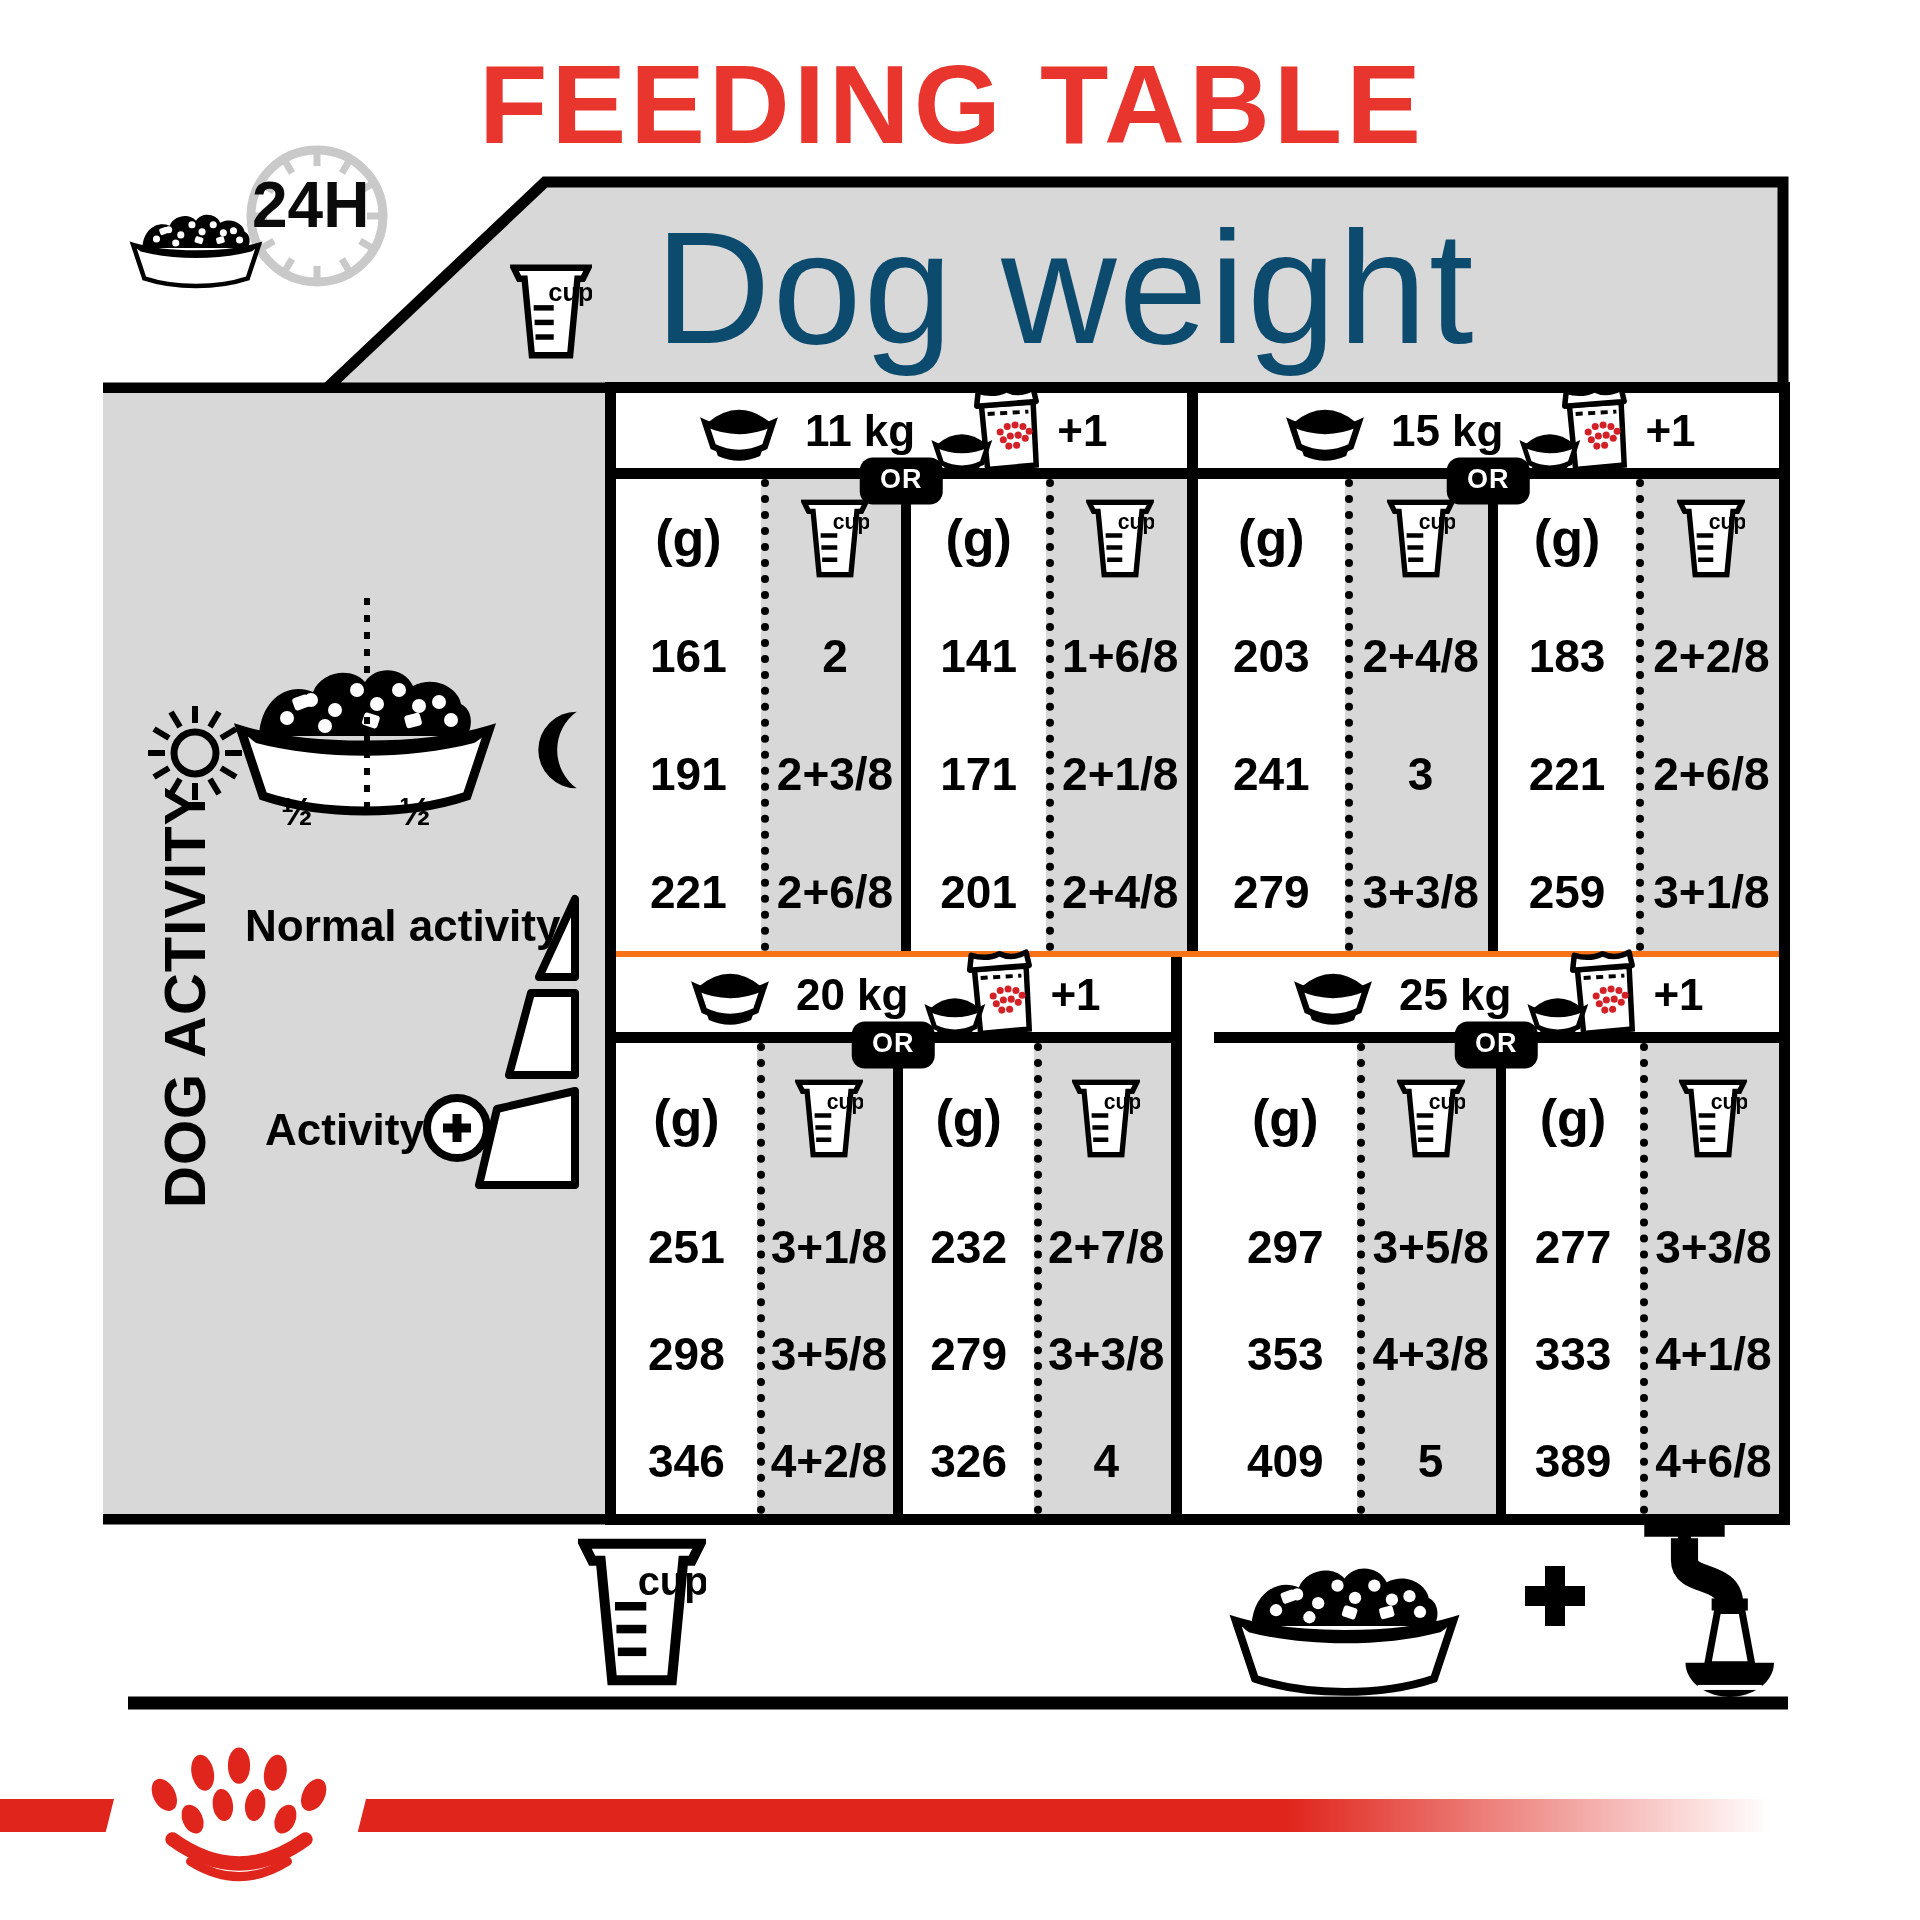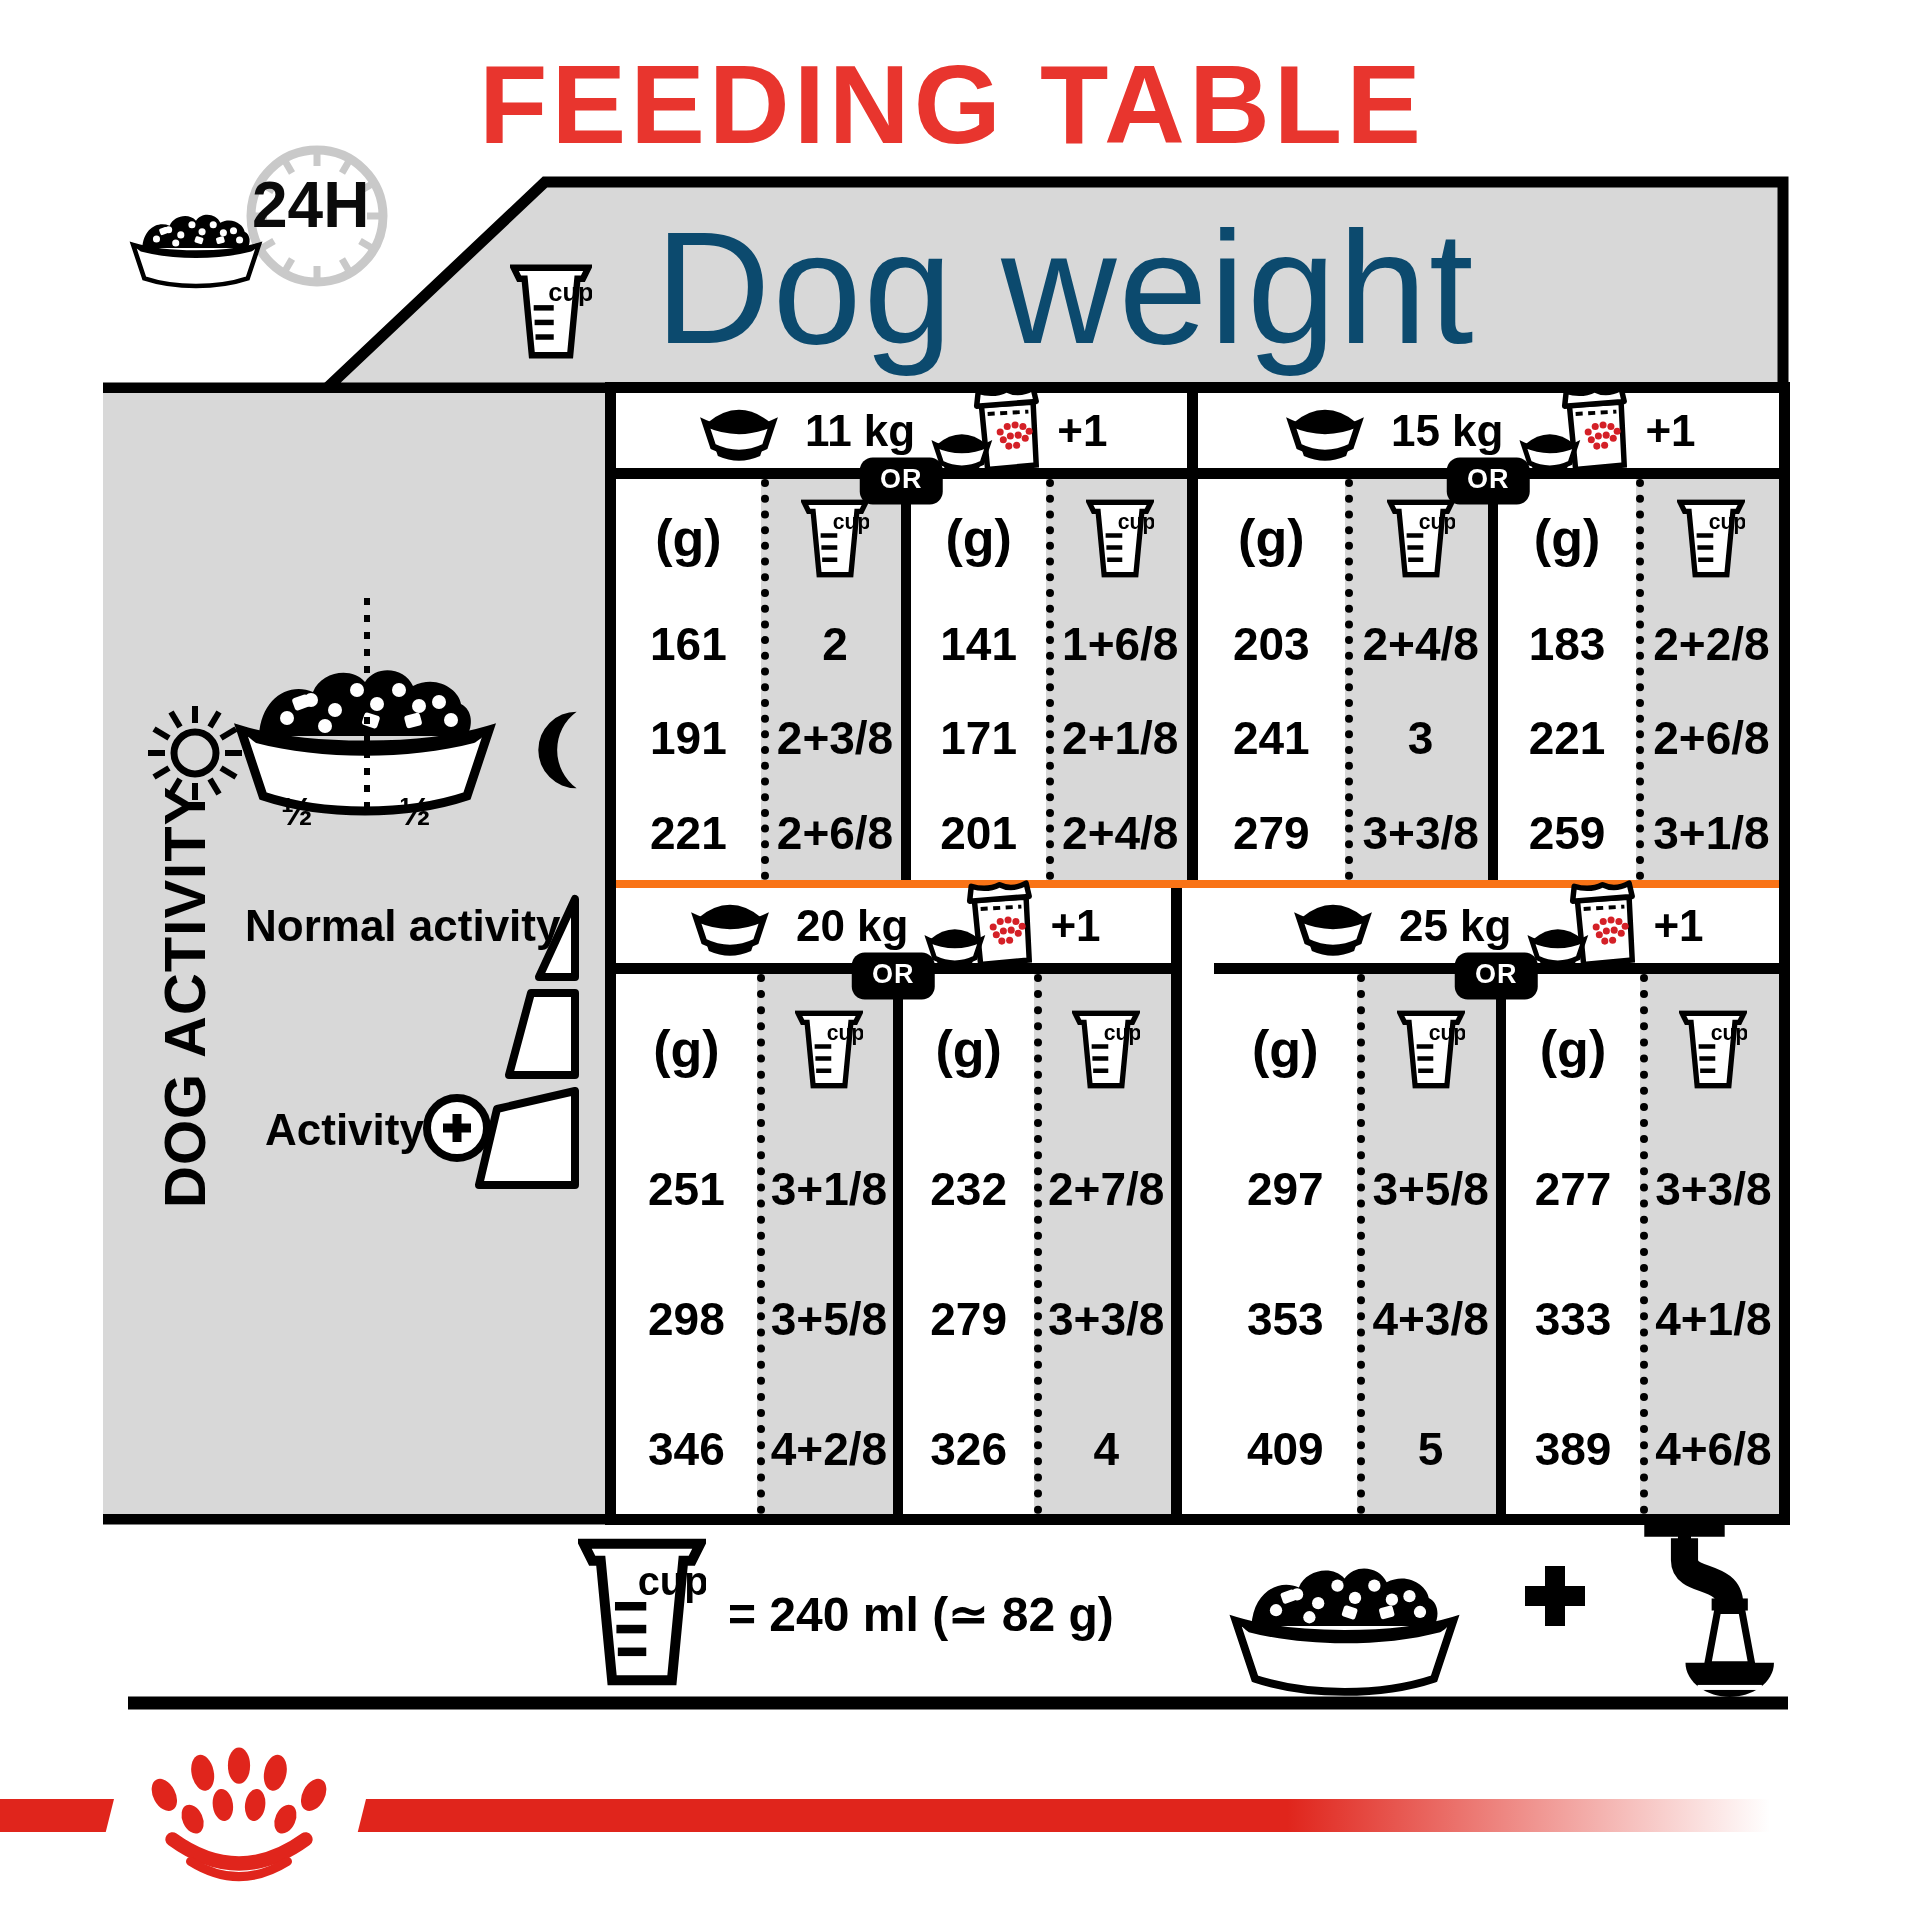--- a/index.html
+++ b/index.html
@@ -19,21 +19,21 @@
   .h24{left:252px;top:168px;font-size:64px;font-weight:800;color:#0b0b0b;}
   
   .panel{left:103px;top:393px;width:502px;height:1121px;background:var(--grey);}
   .dogactivity{left:42px;top:408px;height:392px;width:78px;writing-mode:vertical-rl;transform:rotate(180deg);font-size:58px;font-weight:800;letter-spacing:1px;display:flex;align-items:center;justify-content:center;white-space:nowrap;}
   .normalact{left:142px;top:508px;font-size:44px;font-weight:800;white-space:nowrap;}
   .activitylbl{left:162px;top:712px;font-size:44px;font-weight:800;white-space:nowrap;}
   .half{font-size:38px;font-weight:800;}
   
   .tbl{left:605px;top:382px;width:1185px;height:1143px;border:11px solid #000;background:#fff;display:flex;flex-direction:column;}
   .sec{display:grid;grid-template-columns:1fr 1fr;}
-  .sec1{height:495px;border-bottom:8px solid #f97316;text-align:right;}
+  .sec1{height:564px;border-bottom:6px solid #f97316;text-align:right;}
   .sec2{flex:1;gap:32px;}
   .quad{display:flex;flex-direction:column;min-width:0;}
   .qleft{border-right:11px solid #000;}
   .qhead{height:86px;position:relative;display:flex;align-items:center;justify-content:center;border-bottom:11px solid #000;z-index:2;}
   .wt{font-size:44px;font-weight:800;margin:0 16px 0 22px;white-space:nowrap;}
   .plus1{font-size:44px;font-weight:800;margin-left:8px;}
   .or{position:absolute;left:50%;bottom:-12px;transform:translate(-50%,52%);background:#000;color:#fff;border-radius:13px;padding:7px 20px 9px;font-size:27px;font-weight:800;letter-spacing:1px;z-index:3;}
   .qcols{flex:1;display:grid;grid-template-columns:1fr 0.97fr 1fr 0.97fr;}
   .col{display:flex;flex-direction:column;align-items:center;min-width:0;}
   .cupcol{background:var(--grey);border-left:8px dotted #000;}
@@ -401,21 +401,20 @@
             <div class="cell">4+6/8</div>
           </div>
         </div>
       </div>
     </div>
   </div>
 
   <svg class="abs ic-cup-big" viewBox="0 0 90 104">
       <use href="#sym-cup"></use>
     </svg>
-  <div class="abs equivlabel">= 240 ml (≃ 82 g)</div>
   <svg class="abs ic-bowl-big" viewBox="0 0 300 180">
       <use href="#sym-kibble-bowl"></use>
     </svg>
   <svg class="abs ic-cross" viewBox="0 0 60 60">
     <rect x="0" y="20" width="60" height="20" fill="#000"></rect>
     <rect x="20" y="0" width="20" height="60" fill="#000"></rect>
   </svg>
   <svg class="abs ic-tap" viewBox="0 0 175 185">
     <g stroke="#000" stroke-width="13">
       <line x1="45" y1="18" x2="125" y2="18"></line>

